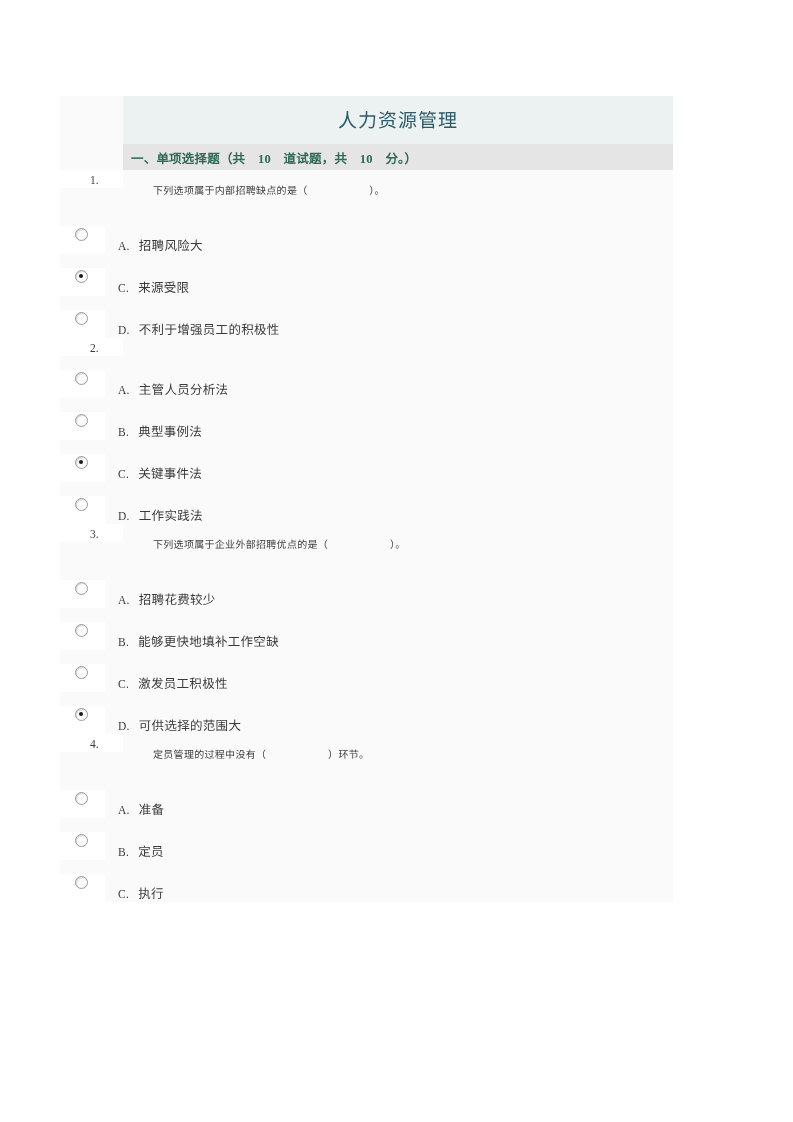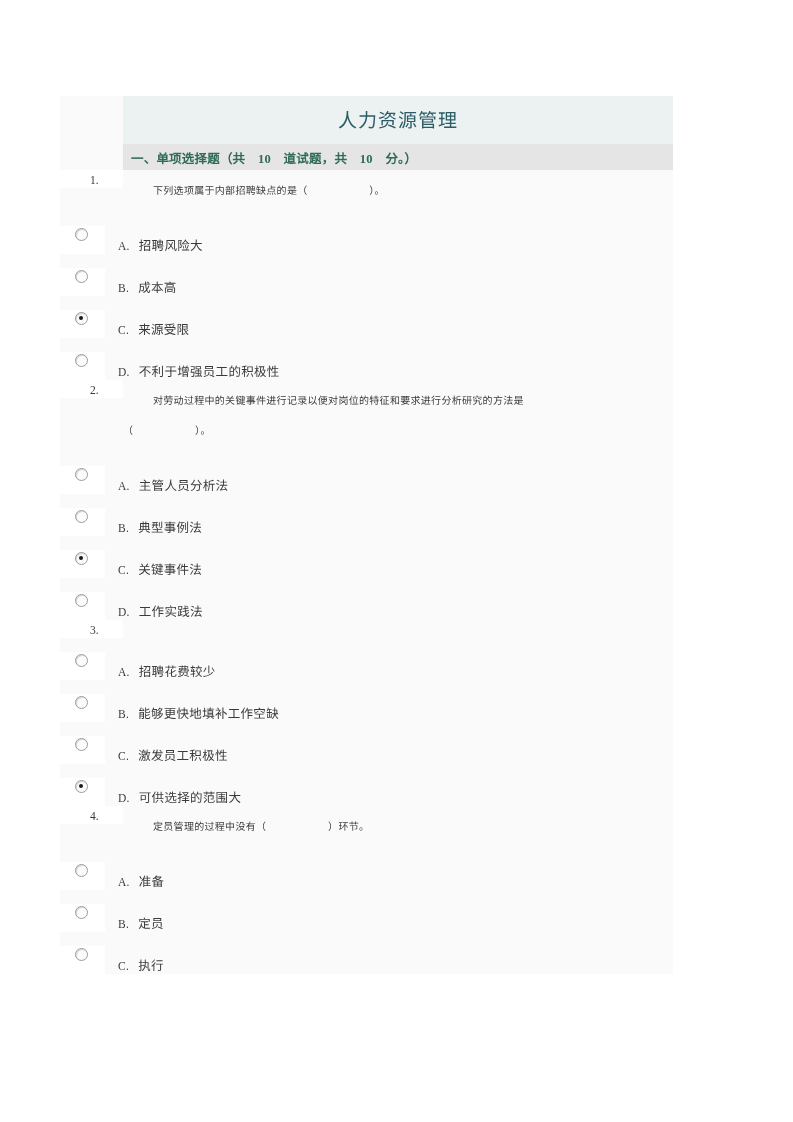--- a/index.html
+++ b/index.html
@@ -181,28 +181,20 @@
     <div class="options">
   <div class="option-row">
     <div class="radio-cell">
       <span class="radio"></span>
     </div>
     <div class="option-label">
       <span class="option-letter">A.</span><span class="option-text">招聘风险大</span>
     </div>
   </div>
 
-  <div class="option-row">
-    <div class="radio-cell">
-      <span class="radio"></span>
-    </div>
-    <div class="option-label">
-      <span class="option-letter">B.</span><span class="option-text">成本高</span>
-    </div>
-  </div>
 
   <div class="option-row">
     <div class="radio-cell">
       <span class="radio checked"></span>
     </div>
     <div class="option-label">
       <span class="option-letter">C.</span><span class="option-text">来源受限</span>
     </div>
   </div>
 
@@ -213,21 +205,20 @@
     <div class="option-label">
       <span class="option-letter">D.</span><span class="option-text">不利于增强员工的积极性</span>
     </div>
   </div>
 </div>
   </div>
 
   <div class="question-block">
     <div class="q-number-row">
       <div class="q-number-cell">2.</div>
-      <div class="q-text-cell">对劳动过程中的关键事件进行记录以便对岗位的特征和要求进行分析研究的方法是<span class="cont-line">（　　　　　　）。</span></div>
     </div>
     <div class="options">
   <div class="option-row">
     <div class="radio-cell">
       <span class="radio"></span>
     </div>
     <div class="option-label">
       <span class="option-letter">A.</span><span class="option-text">主管人员分析法</span>
     </div>
   </div>
@@ -257,20 +248,21 @@
     <div class="option-label">
       <span class="option-letter">D.</span><span class="option-text">工作实践法</span>
     </div>
   </div>
 </div>
   </div>
 
   <div class="question-block">
     <div class="q-number-row">
       <div class="q-number-cell">3.</div>
+      <div class="q-text-cell">下列选项属于企业外部招聘优点的是（　　　　　　）。</div>
     </div>
     <div class="options">
   <div class="option-row">
     <div class="radio-cell">
       <span class="radio"></span>
     </div>
     <div class="option-label">
       <span class="option-letter">A.</span><span class="option-text">招聘花费较少</span>
     </div>
   </div>

